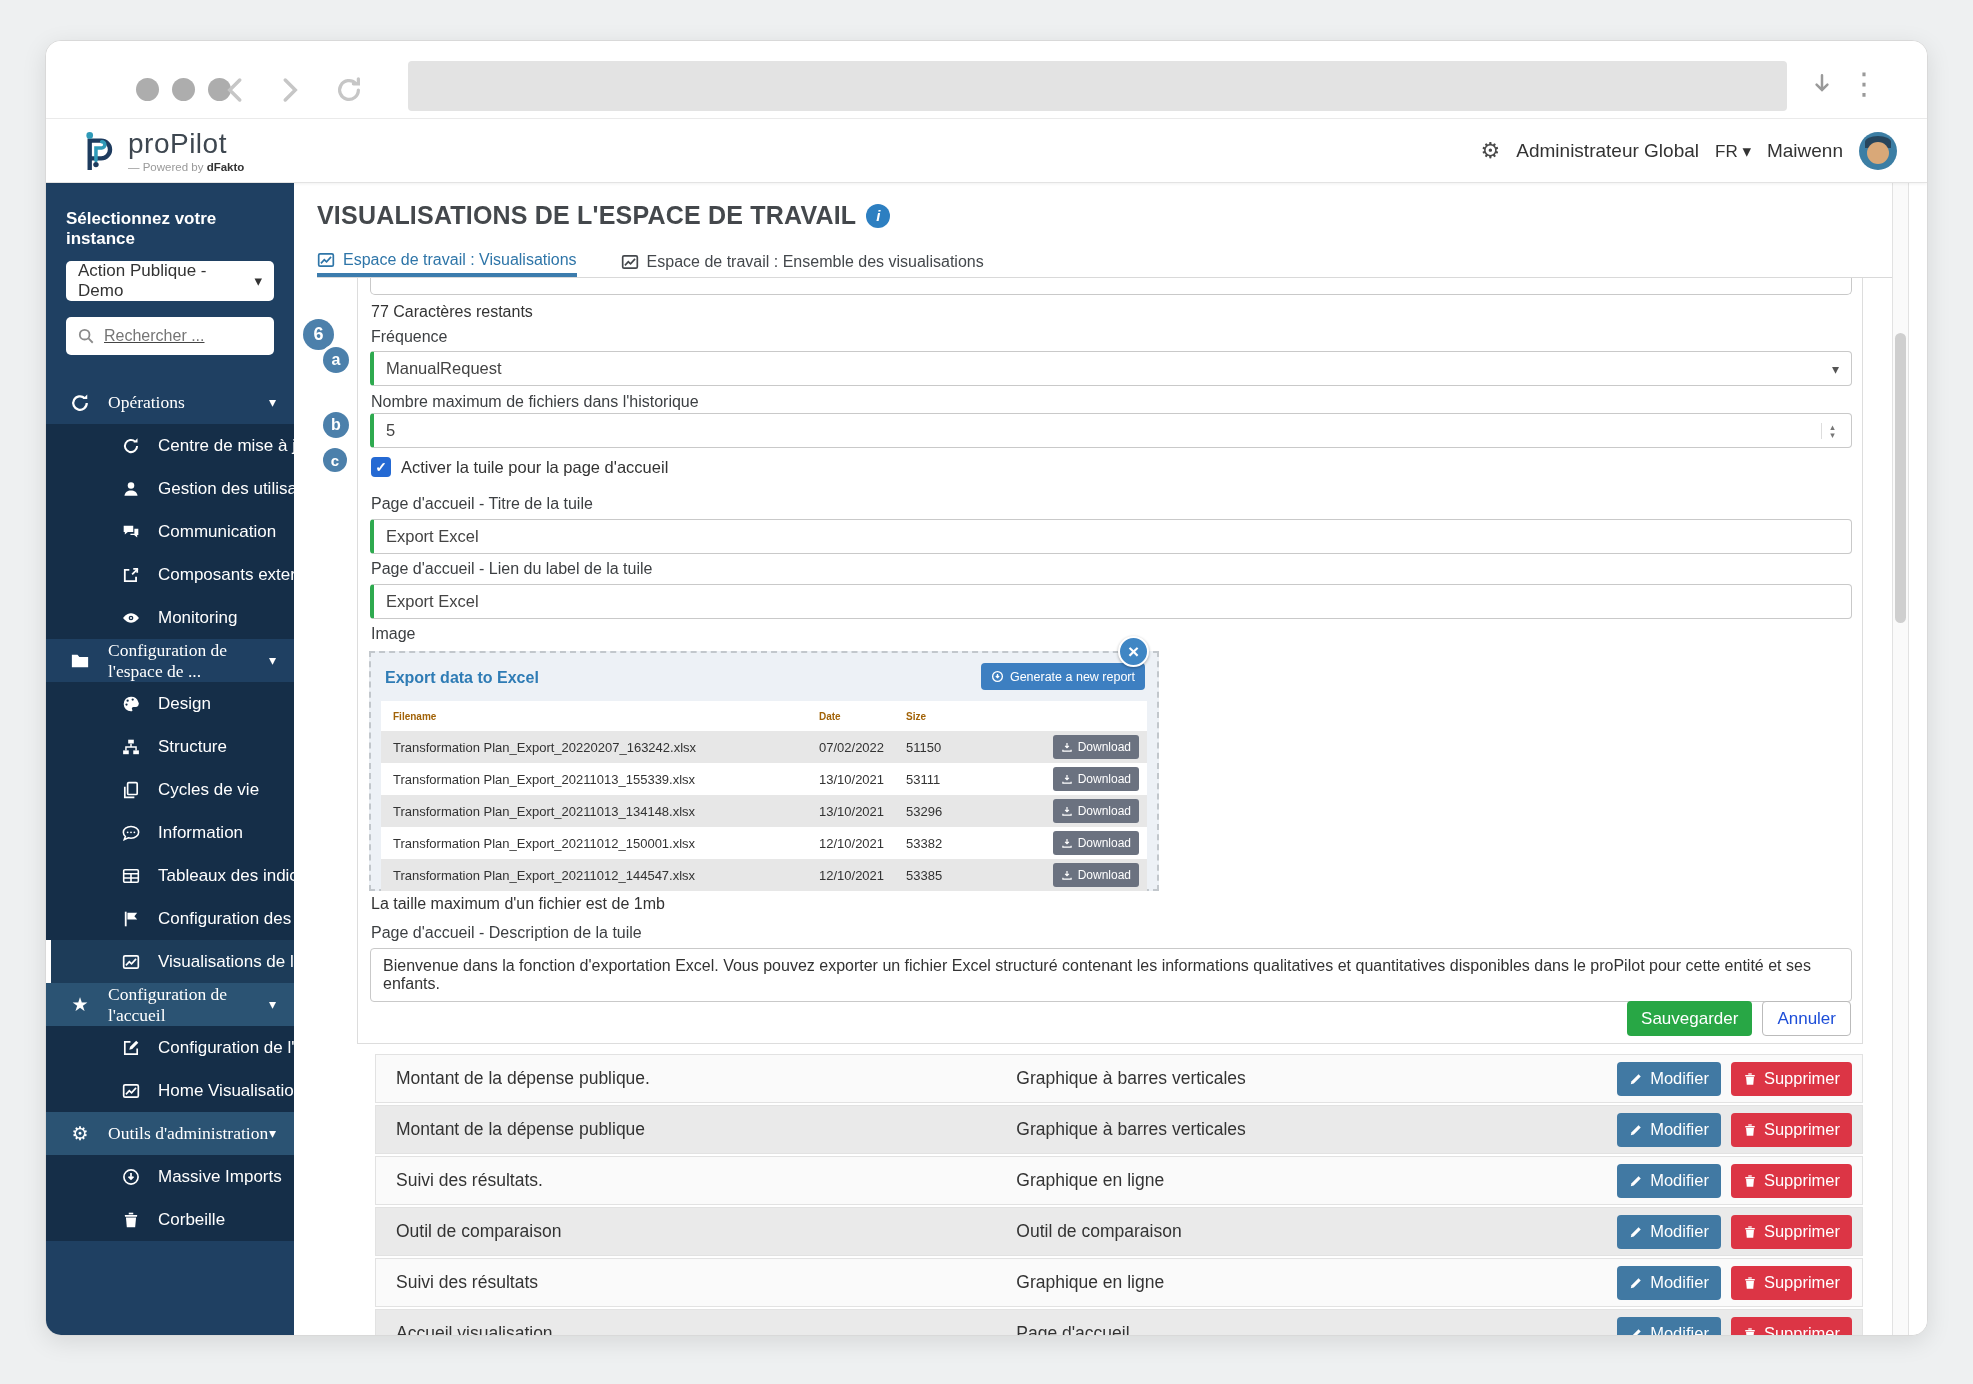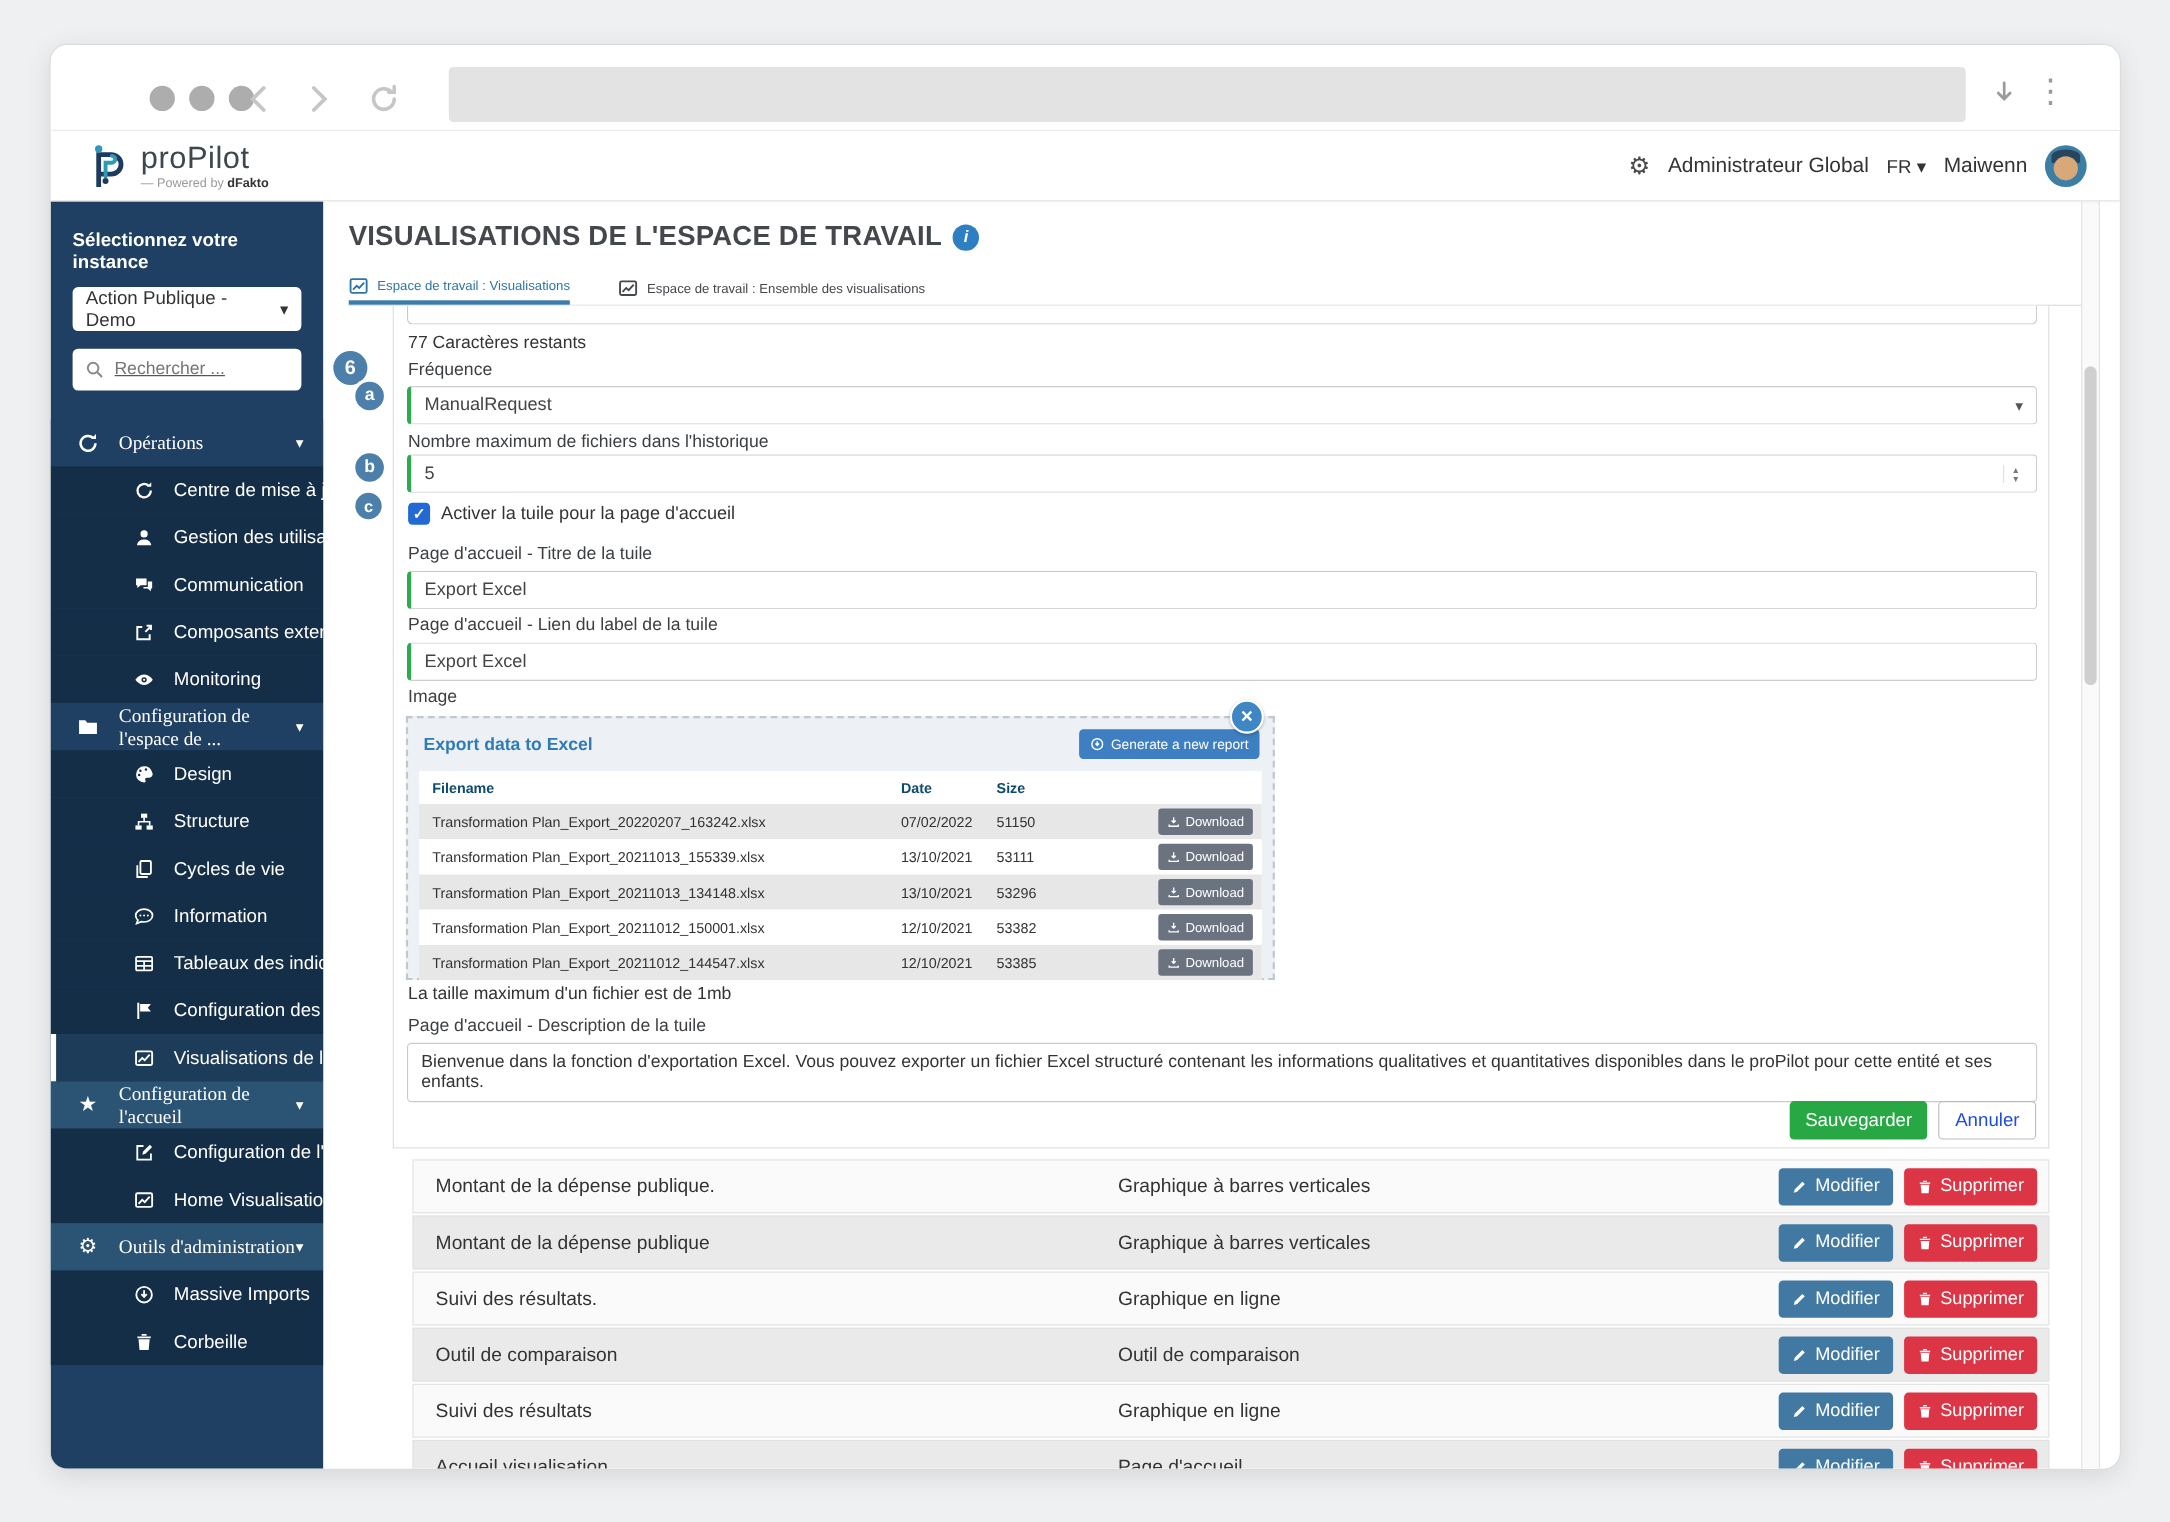--- a/index.html
+++ b/index.html
@@ -68,21 +68,21 @@
   .glyph-icon { font-size:19px; line-height:1; }
 
   
   .content { position:relative; flex:1; background:#fff; overflow:hidden; }
   .page-title { position:absolute; left:23px; top:18px; font-size:25px; font-weight:bold; color:#44484c;
     letter-spacing:.2px; display:flex; align-items:center; gap:10px; }
   .info-badge { width:24px; height:24px; border-radius:50%; background:#2d7fc1; color:#fff; font-size:15px;
     font-weight:bold; display:flex; align-items:center; justify-content:center; font-style:italic; }
   .tabs { position:absolute; left:23px; top:66px; width:1580px; border-bottom:1px solid #d9d9d9;
     display:flex; gap:44px; padding-bottom:0; height:29px; }
-  .tab { font-size:12px; display:flex; gap:8px; align-items:center; padding-bottom:3px; }
+  .tab { font-size:16px; display:flex; gap:8px; align-items:center; padding-bottom:3px; }
   .tab svg { width:18px; height:18px; }
   .tab.active { color:#2e75a8; border-bottom:4px solid #3c7cad; }
   .tab.inactive { color:#44484c; }
 
   .panel { position:absolute; left:63px; top:95px; width:1506px; height:766px;
     border:1px solid #ddd; border-top:none; background:#fff; }
   .cut-textarea { position:absolute; left:12px; top:0px; width:1482px; height:17px; background:#fff;
     border:1px solid #c9c9c9; border-top:none; border-radius:0 0 5px 5px; }
   .flabel { position:absolute; left:13px; font-size:16px; color:#3c3f42; }
   .note  { position:absolute; left:13px; font-size:16px; color:#333; }
@@ -102,21 +102,21 @@
   .imgbox { position:absolute; left:11px; top:373px; width:790px; height:240px;
     border:2px dashed #c2c7cc; background:#edf1f6; }
   .imgbox-close { position:absolute; left:760px; top:358px; width:31px; height:31px; border-radius:50%;
     background:#3f86c4; border:2px solid #fff; color:#fff; font-size:19px; font-weight:bold;
     display:flex; align-items:center; justify-content:center; box-shadow:0 1px 3px rgba(0,0,0,.3); z-index:4;}
   .imgbox-title { position:absolute; left:14px; top:16px; font-size:16px; font-weight:bold; color:#2f7cb5; }
   .genbtn { position:absolute; right:12px; top:10px; height:27px; background:#3d7fc1; border-radius:4px;
     color:#fff; font-size:12.5px; display:flex; align-items:center; gap:6px; padding:0 10px; }
   .genbtn svg { width:13px; height:13px; }
   .ptable { position:absolute; left:10px; top:48px; width:766px; background:#fff; }
-  .ptable .phead { display:flex; height:30px; align-items:center; font-size:13px; font-weight:bold; color:#0c4a6e; }
+  .ptable .phead { display:flex; height:30px; align-items:center; font-size:10px; font-weight:bold; color:#a16207; }
   .ptable .prow { display:flex; height:32px; align-items:center; font-size:13px; color:#333; }
   .prow:nth-child(odd) { background:#fff; }
   .prow:nth-child(even) { background:#e7e7e7; }
   .col-file { width:410px; padding-left:12px; white-space:nowrap; overflow:hidden; }
   .col-date { width:115px;padding-left:28px; }
   .col-size { width:105px; }
   .col-dl { margin-left:auto; padding-right:8px; }
   .dlbtn { height:24px; background:#6b7280; border-radius:3px; color:#fff; font-size:12px;
     display:flex; align-items:center; gap:5px; padding:0 8px; }
   .dlbtn svg { width:12px; height:12px; }

